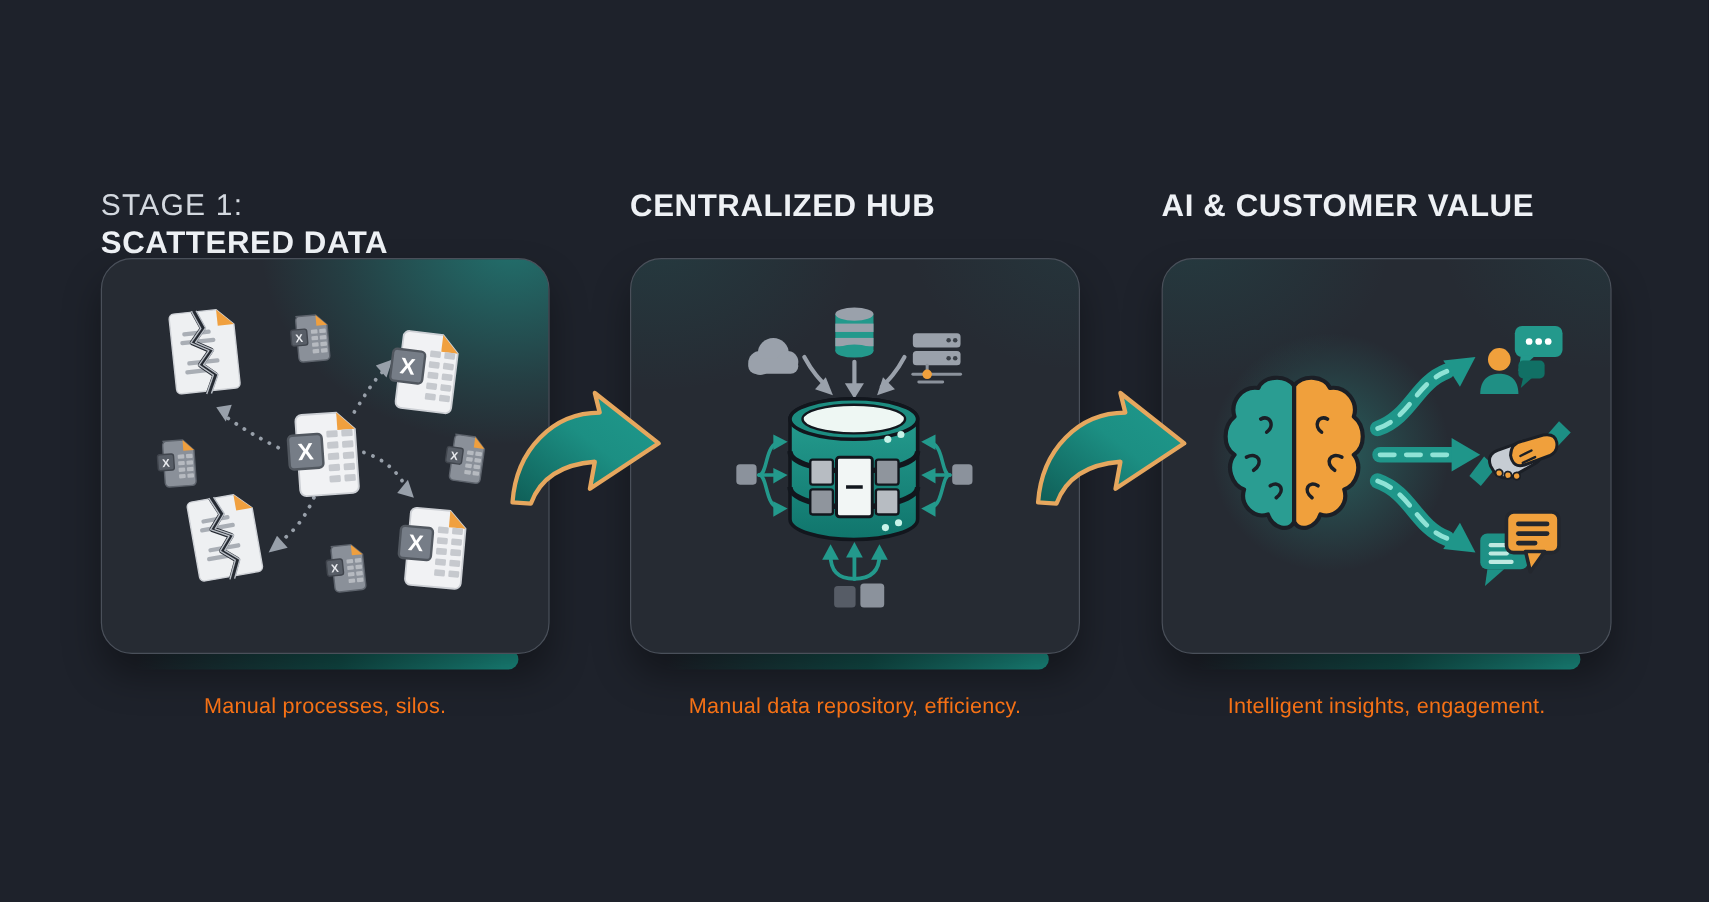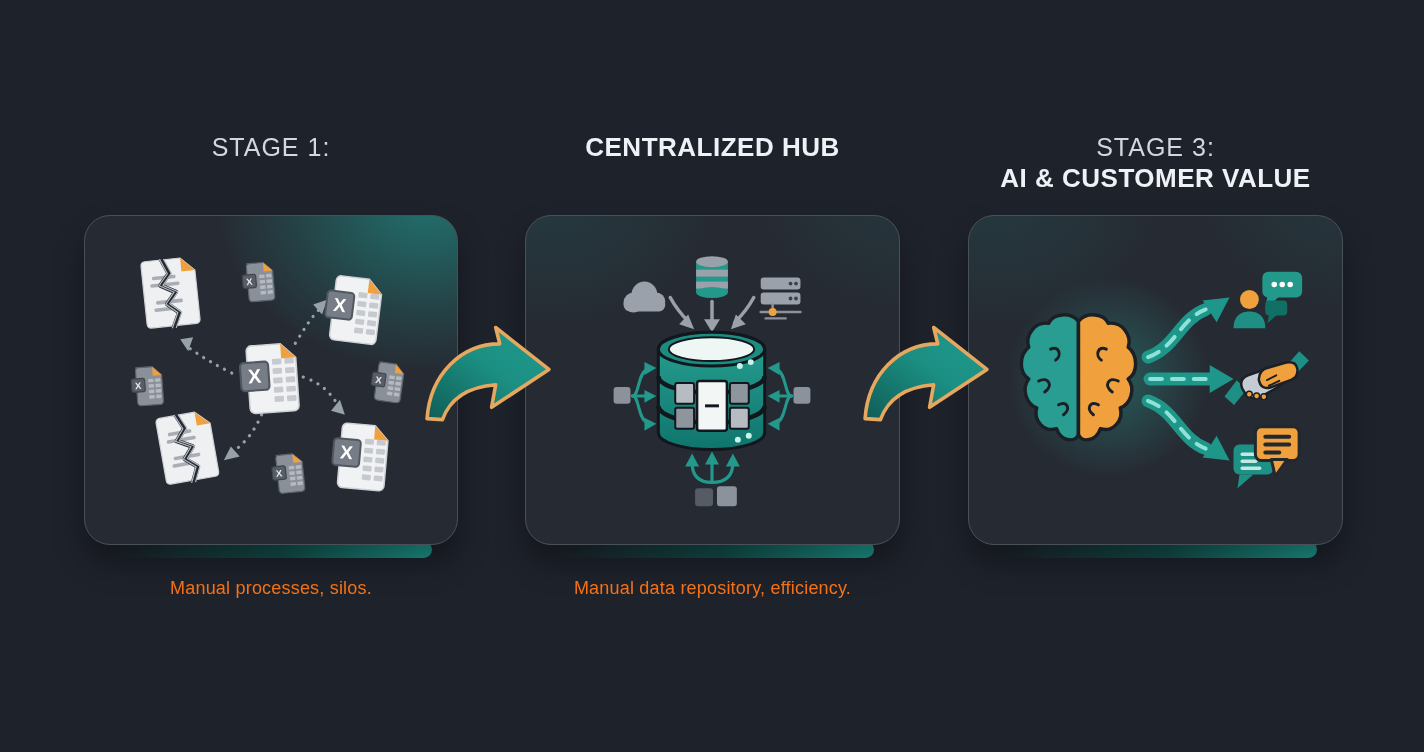--- a/index.html
+++ b/index.html
@@ -2,21 +2,21 @@
 <html><head>
 <meta charset="utf-8">
 <style>
   html,body{margin:0;padding:0;background:#14171d;}
   .canvas{
     position:relative;width:1424px;height:752px;margin:0 auto;
     background:#1e222b;overflow:hidden;
     font-family:"Liberation Sans",sans-serif;
   }
   .stage{position:absolute;top:0;height:752px;}
-  .stage-title{position:absolute;top:132px;left:0;width:100%;text-align:center;line-height:1.22;}
+  .stage-title{position:absolute;top:156px;left:0;width:100%;text-align:left;line-height:1.22;}
   .stage-title .line1{display:block;font-size:25px;font-weight:400;color:#d3d8df;letter-spacing:1px;}
   .stage-title .line2{display:block;font-size:26px;font-weight:700;color:#eef1f5;letter-spacing:0.5px;}
   .card{
     position:absolute;top:215px;left:0;width:100%;height:330px;
     background-color:#262b33;
     border:1.5px solid #4a505a;border-radius:26px;
     box-shadow:0 18px 30px rgba(0,0,0,0.35);
     box-sizing:border-box;overflow:hidden;z-index:2;
   }
   .card.glow-tr{
@@ -43,20 +43,21 @@
   .connector svg{width:100%;height:100%;}
 </style>
 </head>
 <body>
 
 <div class="canvas">
 
   <div class="stage" style="left:84px;width:374px;">
     <div class="stage-title">
       <span class="line1">STAGE 1:</span>
+      <span class="line2">SCATTERED DATA</span>
     </div>
     <div class="card-reflection"></div>
     <div class="card glow-tr">
       <svg class="illus" viewBox="0 0 375 330">
         <defs>
           <g id="sheetLg">
             <path d="M12,4 h28 l14,14 v46 a5,5 0 0 1 -5,5 h-37 a5,5 0 0 1 -5,-5 v-55 a5,5 0 0 1 5,-5 z" fill="#f1f2f4" stroke="#cdd0d5" stroke-width="1.5"></path>
             <path d="M40,4 l14,14 h-14 z" fill="#f0a03f"></path>
             <g fill="#c6c9ce">
               <rect x="31" y="18" width="9" height="5.5" rx="1"></rect>
@@ -256,21 +257,20 @@
           <rect x="170" y="274" width="18" height="18" rx="3" fill="#565c66"></rect>
           <rect x="192" y="272" width="20" height="20" rx="3" fill="#8b929c"></rect>
         </g>
       </svg>
     </div>
     <div class="caption">Manual data repository, efficiency.</div>
   </div>
 
   <div class="stage" style="left:968px;width:375px;">
     <div class="stage-title">
-      <span class="line1">STAGE 3:</span>
       <span class="line2">AI &amp; CUSTOMER VALUE</span>
     </div>
     <div class="card-reflection"></div>
     <div class="card glow-faint">
       <svg class="illus" viewBox="0 0 375 330">
         <defs>
           <radialGradient id="brainGlow" cx="0.5" cy="0.5" r="0.5">
             <stop offset="0" stop-color="rgba(45,170,155,0.40)"></stop>
             <stop offset="0.6" stop-color="rgba(45,170,155,0.16)"></stop>
             <stop offset="1" stop-color="rgba(45,170,155,0)"></stop>
@@ -351,20 +351,21 @@
           <rect x="26" y="0" width="44" height="34" rx="6" fill="#f0a03c" stroke="#23272e" stroke-width="3"></rect>
           <path d="M42,33 L58,33 L46,50 Z" fill="#f0a03c" stroke="#23272e" stroke-width="3" stroke-linejoin="round"></path>
           <g fill="#23272e">
             <rect x="34" y="8" width="28" height="4" rx="2"></rect>
             <rect x="34" y="16" width="28" height="4" rx="2"></rect>
             <rect x="34" y="24" width="18" height="4" rx="2"></rect>
           </g>
         </g>
       </svg>
     </div>
+    <div class="caption">Intelligent insights, engagement.</div>
   </div>
 
   <div class="connector" style="left:424px;">
     <svg viewBox="0 0 125 95">
       <defs>
         <linearGradient id="swooshA" x1="0" y1="1" x2="1" y2="0">
           <stop offset="0" stop-color="#0f5d56"></stop>
             <stop offset="0.55" stop-color="#1c8f83"></stop>
             <stop offset="1" stop-color="#1f9a8d"></stop>
         </linearGradient>

